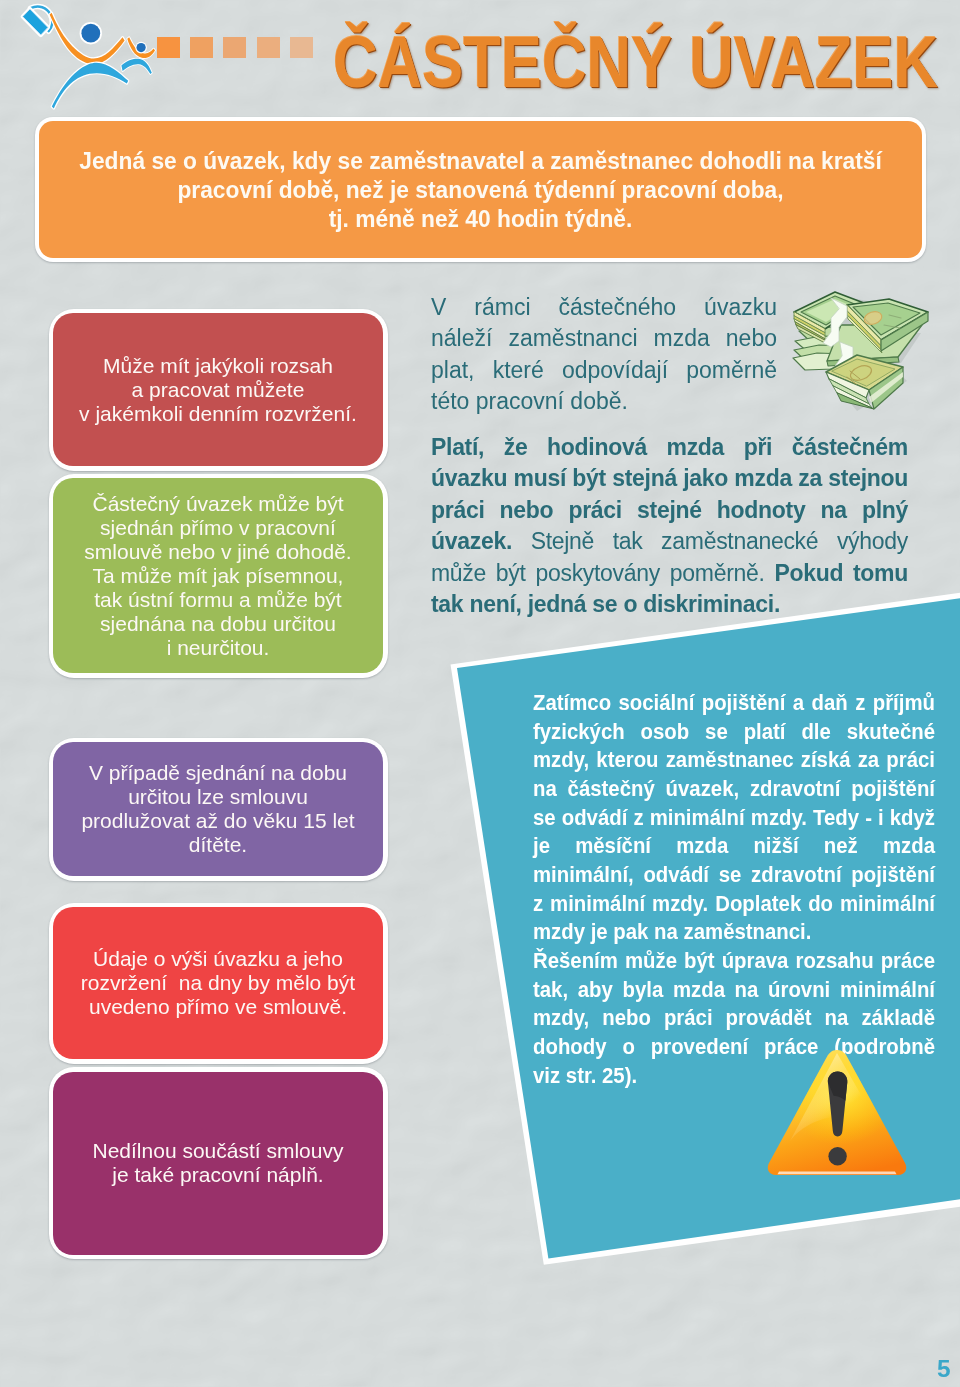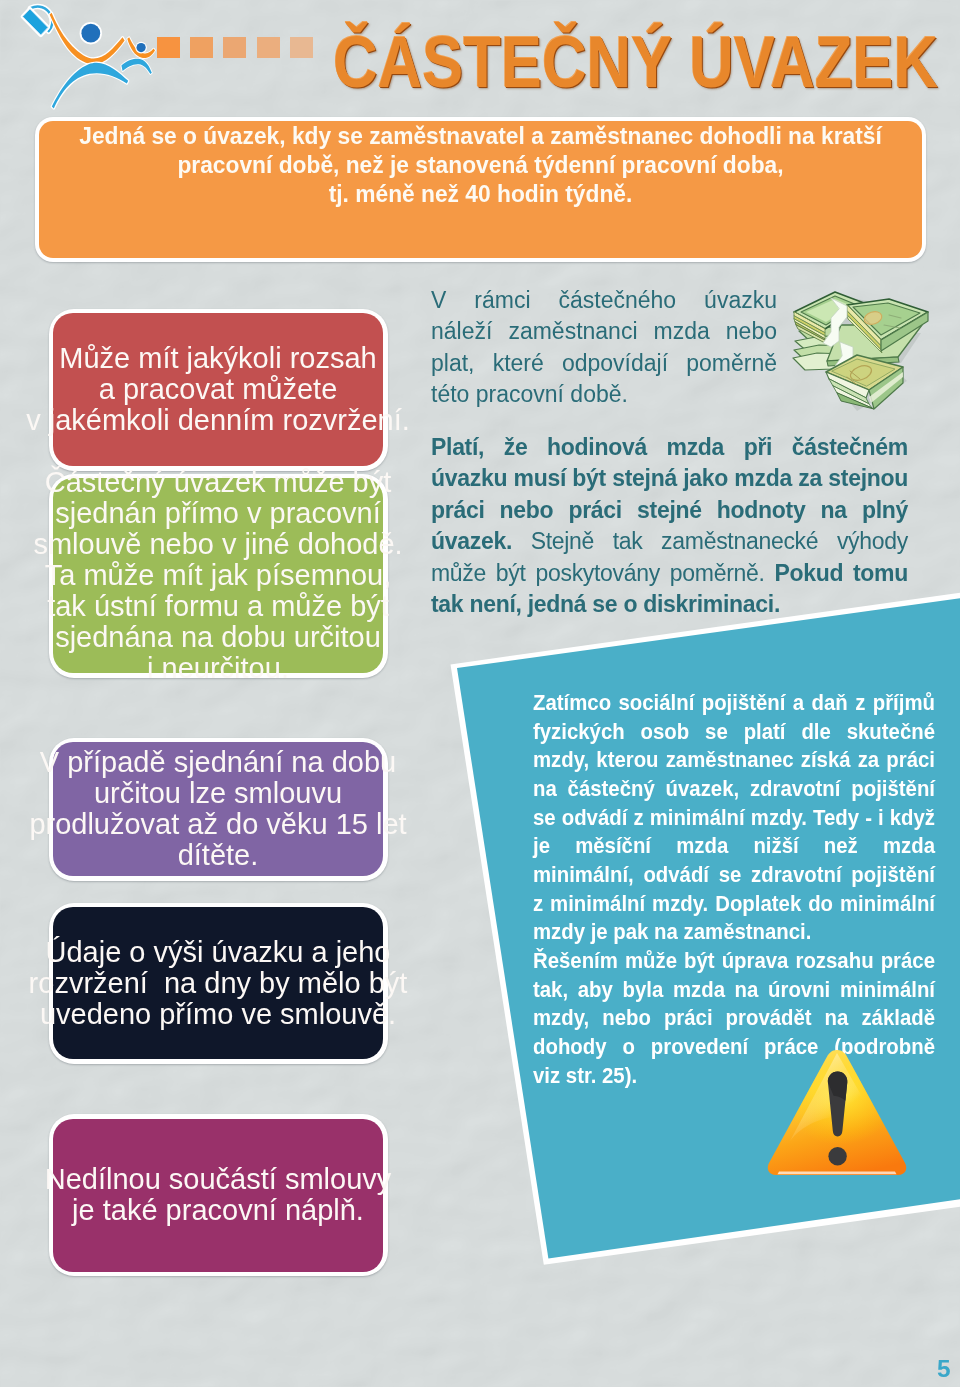--- a/index.html
+++ b/index.html
@@ -19,31 +19,31 @@
          color:#e8872b;white-space:nowrap;
          transform:scaleX(0.856);transform-origin:0 0;
          text-shadow:-0.7px -0.7px 0 #f0a255, 1.2px 1.2px 0.6px #96480f,
                      2.2px 2.2px 2.2px rgba(110,55,12,.35);}
 
   
   #intro{position:absolute;left:35px;top:117px;width:891px;height:145px;
          border-radius:18px;background:#fff;box-sizing:border-box;padding:4px;
          box-shadow:0 1px 2px rgba(60,70,80,.30);}
   #intro .inner{width:100%;height:100%;border-radius:14px;background:#f59945;
-         box-sizing:border-box;}
+         box-sizing:border-box;padding-top:25px;}
   #intro p{margin:0;text-align:center;color:#fdfaf3;font-weight:bold;
          font-size:24.6px;line-height:29px;
          transform:scaleX(0.926);transform-origin:50% 0;}
 
   
   .lbox{position:absolute;left:48.5px;width:339px;border-radius:25px;background:#fff;
         box-sizing:border-box;padding:4.5px;box-shadow:0 1px 2px rgba(60,70,80,.30);}
   .lbox .inner{width:100%;height:100%;border-radius:20px;box-sizing:border-box;
         display:flex;align-items:center;justify-content:center;}
-  .lbox p{margin:16px;text-align:center;color:#fcf8f5;font-size:29px;line-height:31px;}
+  .lbox p{margin:16px;text-align:center;color:#fcf8f5;font-size:21px;line-height:24px;}
 
   
   .rtext{position:absolute;left:431px;width:477px;color:#2a6c78;
          font-size:23px;line-height:31.4px;text-align:justify;margin:0;}
   .rtext b{font-weight:bold;}
   #rp1{width:346px;}
   #rp2{letter-spacing:-0.3px;}
 
   
   #money{position:absolute;left:785px;top:285px;width:150px;height:135px;}
@@ -147,32 +147,32 @@
         <div class="inner" style="background: rgb(156, 188, 88);">
           <p>Částečný&nbsp;úvazek&nbsp;může&nbsp;být<br>sjednán&nbsp;přímo&nbsp;v&nbsp;pracovní<br>smlouvě&nbsp;nebo&nbsp;v&nbsp;jiné&nbsp;dohodě.<br>Ta&nbsp;může&nbsp;mít&nbsp;jak&nbsp;písemnou,<br>tak&nbsp;ústní&nbsp;formu&nbsp;a&nbsp;může&nbsp;být<br>sjednána&nbsp;na&nbsp;dobu&nbsp;určitou<br>i&nbsp;neurčitou.</p>
         </div>
       </div>
       <div class="lbox" style="top: 737.5px; height: 143px;">
         <div class="inner" style="background: rgb(128, 101, 164);">
           <p>V&nbsp;případě&nbsp;sjednání&nbsp;na&nbsp;dobu<br>určitou&nbsp;lze&nbsp;smlouvu<br>prodlužovat&nbsp;až&nbsp;do&nbsp;věku&nbsp;15&nbsp;let<br>dítěte.</p>
         </div>
       </div>
       <div class="lbox" style="top: 902.5px; height: 161px;">
-        <div class="inner" style="background: #0f172a;">
+        <div class="inner" style="background: #ef4444;">
           <p>Údaje&nbsp;o&nbsp;výši&nbsp;úvazku&nbsp;a&nbsp;jeho<br>rozvržení&nbsp;&nbsp;na&nbsp;dny&nbsp;by&nbsp;mělo&nbsp;být<br>uvedeno&nbsp;přímo&nbsp;ve&nbsp;smlouvě.</p>
         </div>
       </div>
-      <div class="lbox" style="top: 1114px; height: 162px;">
+      <div class="lbox" style="top: 1067px; height: 192px;">
         <div class="inner" style="background: rgb(153, 49, 106);">
           <p>Nedílnou&nbsp;součástí&nbsp;smlouvy<br>je&nbsp;také&nbsp;pracovní&nbsp;náplň.</p>
         </div>
       </div>
     </div>
 
-  <p class="rtext" id="rp1" style="top:285px">V rámci částečného úvazku náleží zaměstnanci mzda nebo plat, které odpovídají poměrně této pracovní době.</p>
+  <p class="rtext" id="rp1" style="top:292px">V rámci částečného úvazku náleží zaměstnanci mzda nebo plat, které odpovídají poměrně této pracovní době.</p>
   <p class="rtext" id="rp2" style="top:432px"><b>Platí, že hodinová mzda při částečném úvazku musí být stejná jako mzda za stejnou práci nebo práci stejné hodnoty na plný úvazek.</b><span> Stejně tak zaměstnanecké výhody může být poskytovány poměrně. </span><b>Pokud tomu tak není, jedná se o diskriminaci.</b></p>
 
   <svg id="money" viewBox="0 0 150 135">
     <g stroke-linejoin="round" stroke-linecap="round">
 
       <g fill="#9aa39f" opacity=".30">
         <path d="M18 28 L54 11 L140 26 L112 50 L72 58 Z"></path>
         <path d="M24 52 L70 44 L136 48 L116 78 L50 82 Z"></path>
         <path d="M54 82 L104 78 L122 96 L72 126 L52 102 Z"></path>
       </g>

